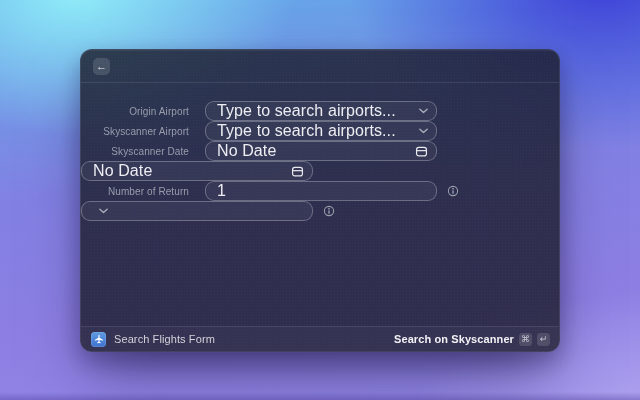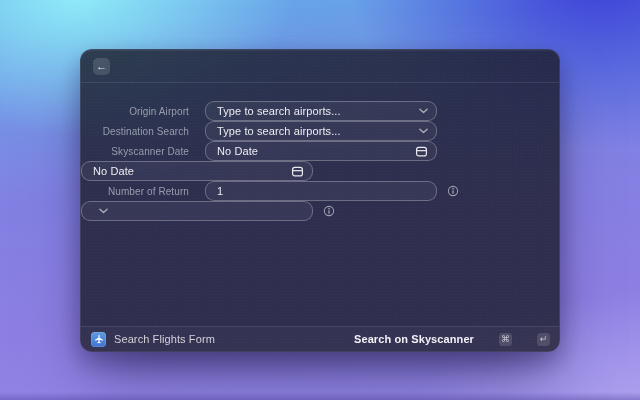--- a/index.html
+++ b/index.html
@@ -50,39 +50,39 @@
   .label{
     width:108px;flex:0 0 108px;text-align:right;font-size:10px;color:#989dab;
     margin-right:16px;white-space:nowrap;letter-spacing:0.1px;
   }
   .field{
     width:232px;height:20px;border:1px solid rgba(255,255,255,0.27);border-radius:9px;
     background:rgba(255,255,255,0.045);display:flex;align-items:center;
     padding:0 8px 0 11px;
   }
   .value{
-    flex:1;font-size:11px;font-weight:500;color:#ededf2;letter-spacing:0.1px;
+    flex:1;font-size:16px;font-weight:500;color:#ededf2;letter-spacing:0.1px;
     white-space:nowrap;overflow:hidden;line-height:1;
   }
   .icon-right{display:flex;align-items:center;margin-left:6px;}
   .info{margin-left:10px;display:flex;align-items:center;}
   .footer{
     position:absolute;bottom:0;left:0;right:0;height:25px;
     border-top:1px solid rgba(255,255,255,0.09);background:rgba(255,255,255,0.025);
     border-radius:0 0 11px 11px;display:flex;align-items:center;padding:0 9px 0 10px;justify-content:space-between;
   }
   .plane-badge{
     width:15px;height:15px;border-radius:4px;flex:0 0 15px;
     background:linear-gradient(180deg,#5e9ce2,#3f72cf);
     display:flex;align-items:center;justify-content:center;
     box-shadow:inset 0 0 0 0.5px rgba(255,255,255,0.25);
   }
   .footer-title{margin-left:8px;font-size:11px;color:#d2d3da;letter-spacing:0.1px;}
   .spacer{flex:1;}
-  .action{display:flex;align-items:center;cursor:default;gap:20px;}
+  .action{display:flex;align-items:center;cursor:default;}
   .action-label{font-size:11px;font-weight:700;color:#f2f2f6;letter-spacing:0.1px;}
   .key{
     width:13px;height:13px;border-radius:3.5px;background:rgba(255,255,255,0.13);
     color:#c6c7d1;font-size:9px;line-height:1;display:flex;align-items:center;
     justify-content:center;margin-left:5px;user-select:none;
   }
   svg{display:block;}
 </style>
 </head>
 <body>
@@ -105,21 +105,21 @@
         <svg width="9" height="6" viewBox="0 0 10 6" fill="none" stroke="#a9aab8" stroke-width="1.6" stroke-linecap="round" stroke-linejoin="round">
           <path d="M1 1 L5 4.6 L9 1"></path>
         </svg>
       </span>
 
     </div>
 
   </div>
 
   <div class="row">
-    <div class="label">Destination Search</div>
+    <div class="label">Skyscanner Airport</div>
     <div class="field">
       <span class="value">Type to search airports...</span>
       <span class="icon-right">
         <svg width="9" height="6" viewBox="0 0 10 6" fill="none" stroke="#a9aab8" stroke-width="1.6" stroke-linecap="round" stroke-linejoin="round">
           <path d="M1 1 L5 4.6 L9 1"></path>
         </svg>
       </span>
 
     </div>
 

